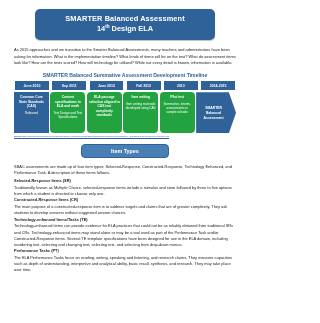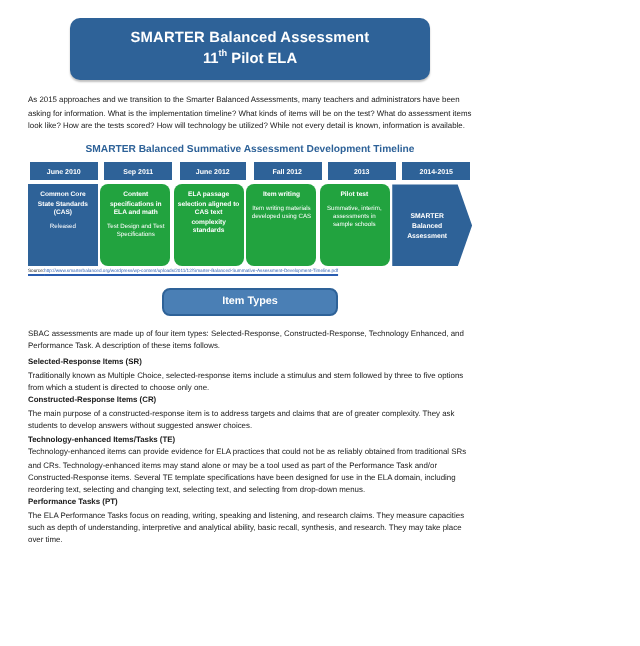--- a/index.html
+++ b/index.html
@@ -176,21 +176,21 @@
     margin: 1.5px 0 0 0;
   }
 </style>
 </head>
 <body>
 
 <div class="page">
 
   <div class="title-banner">
     <div class="title-line1">SMARTER Balanced Assessment</div>
-    <div class="title-line2"><span>11</span><sup>th</sup><span> Pilot ELA</span></div>
+    <div class="title-line2"><span>14</span><sup>th</sup><span> Design ELA</span></div>
   </div>
 
   <div class="intro">As 2015 approaches and we transition to the Smarter Balanced Assessments, many teachers and administrators have been asking for information. What is the implementation timeline? What kinds of items will be on the test? What do assessment items look like? How are the tests scored? How will technology be utilized? While not every detail is known, information is available.</div>
 
   <div class="timeline-wrap">
     <div class="timeline-title">SMARTER Balanced Summative Assessment Development Timeline</div>
 
     <div class="timeline-years">
       <div class="year-cell">June 2010</div>
       <div class="year-cell">Sep 2011</div>

